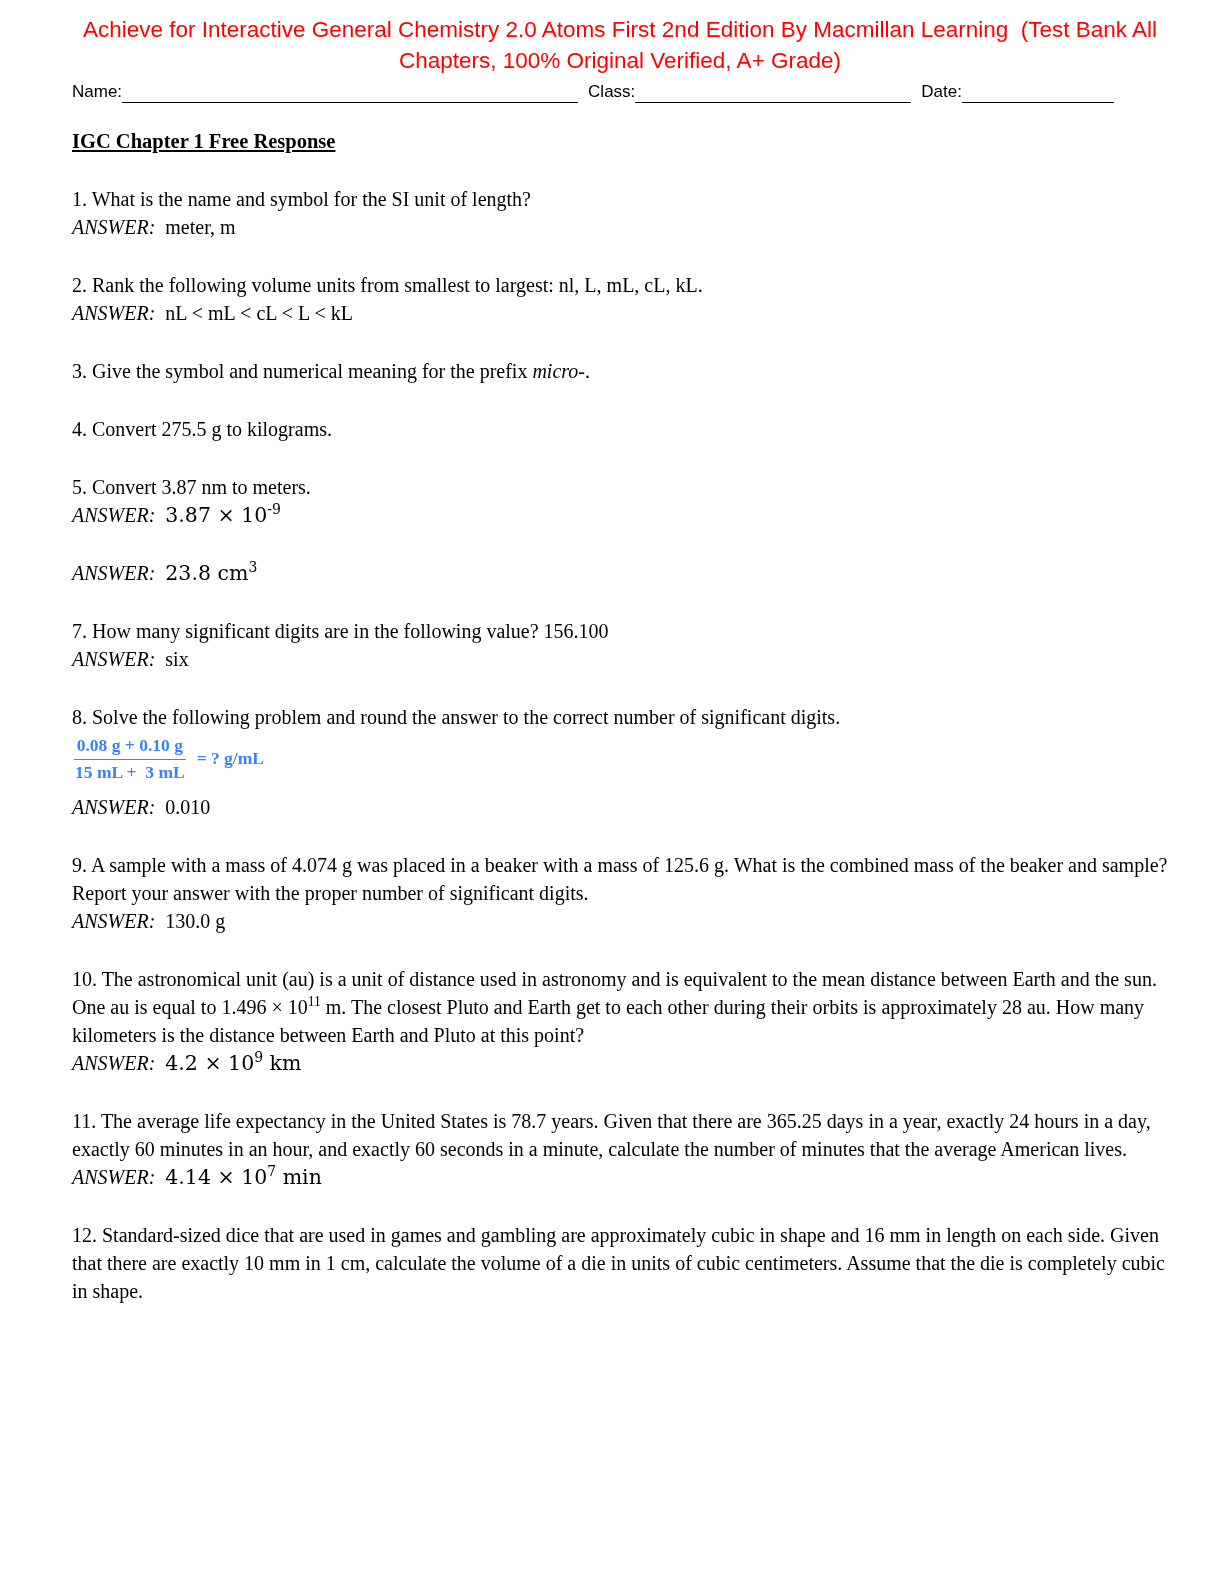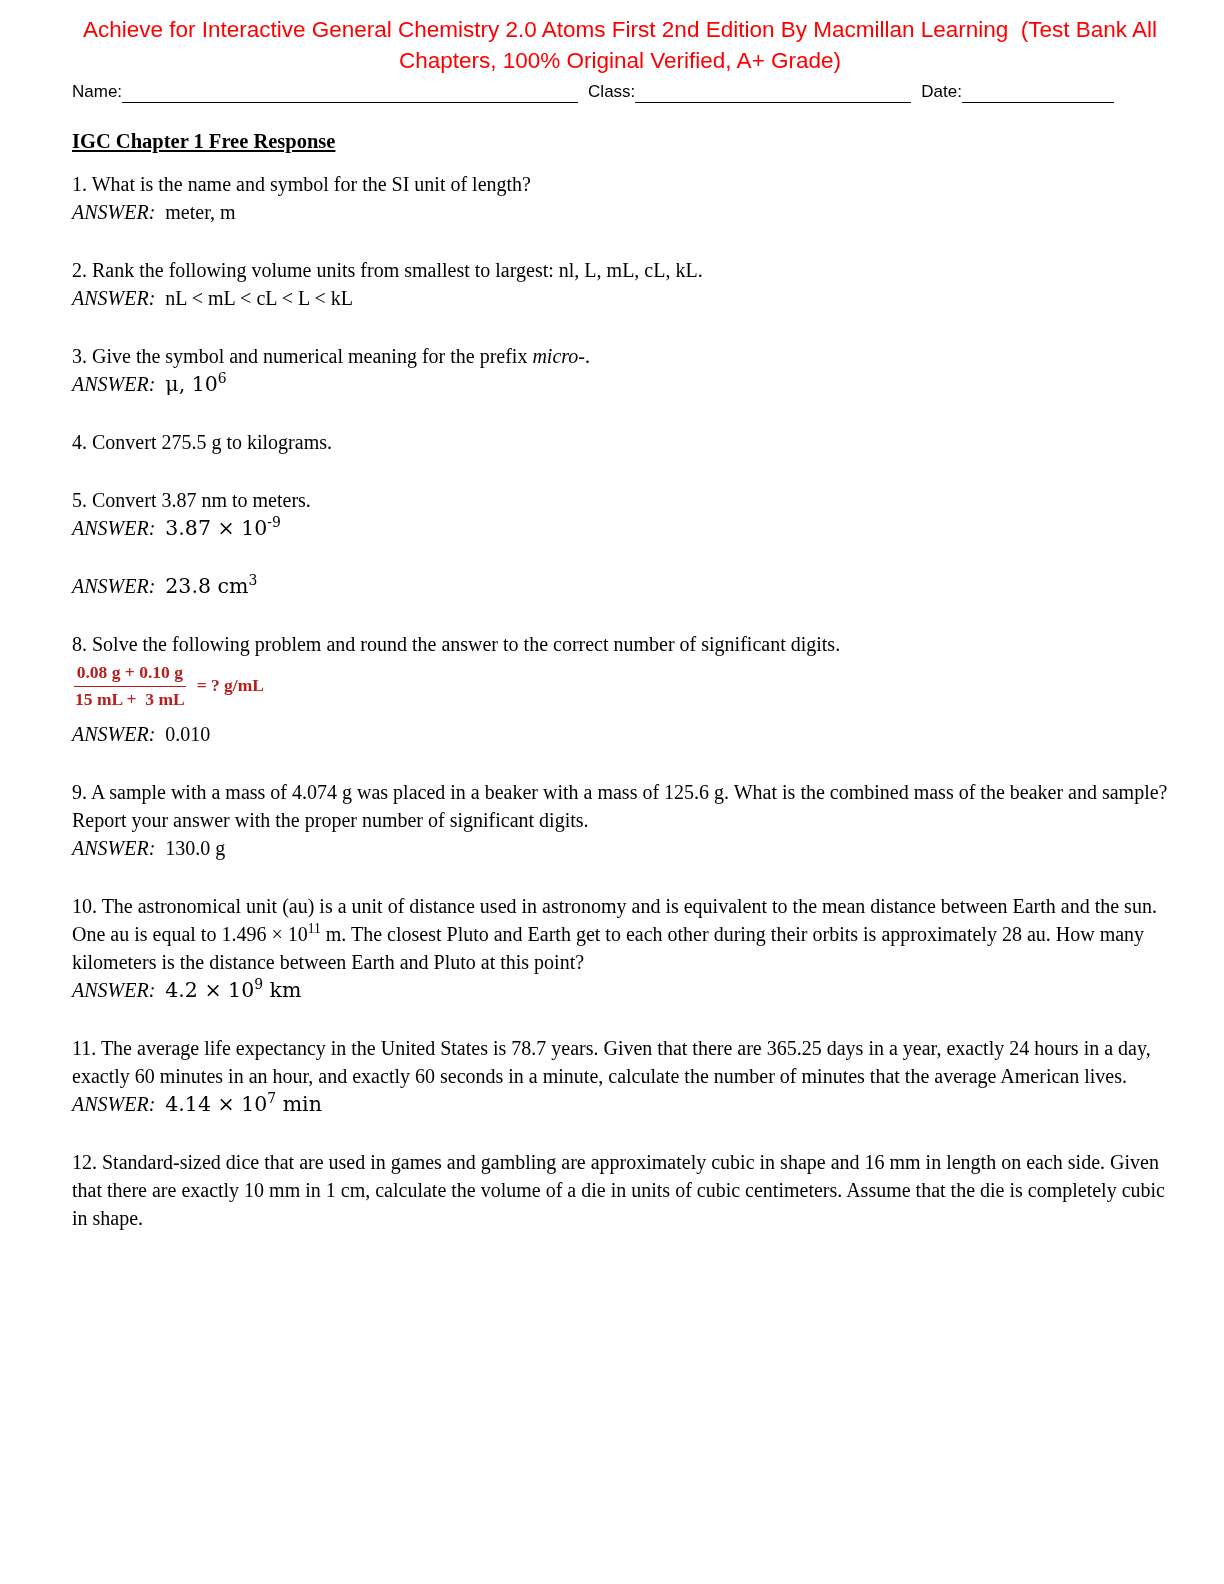--- a/index.html
+++ b/index.html
@@ -32,21 +32,21 @@
   .f-label { white-space: pre; }
   .f-line { border-bottom: 1.7px solid #000; height: 22px; }
   .f-name  { width: 456px; margin-right: 10px; }
   .f-class { width: 276px; margin-right: 10px; }
   .f-date  { width: 152px; }
 
   .section-heading {
     font-size: 20.5px;
     font-weight: bold;
     text-decoration: underline;
-    margin: 27px 0 17px 0;
+    margin: 27px 0 32px 0;
   }
 
   .question { margin-bottom: 30px; }
   .question:last-child { margin-bottom: 0; }
   .question p { margin: 0; font-size: 20px; line-height: 28px; }
   .a-label { font-style: italic; }
   .a-value { margin-left: 10px; }
   .a-value.math { font-family: "DejaVu Serif", serif; font-size: 20.5px; }
   sup { font-size: 0.68em; line-height: 0; }
 
@@ -89,40 +89,43 @@
     <p><i class="a-label">ANSWER:</i><span class="a-value">meter, m</span></p>
   </div>
 
   <div class="question">
     <p><span>2.</span> <span>Rank the following volume units from smallest to largest: nl, L, mL, cL, kL.</span></p>
     <p><i class="a-label">ANSWER:</i><span class="a-value">nL &lt; mL &lt; cL &lt; L &lt; kL</span></p>
   </div>
 
   <div class="question">
     <p><span>3.</span> <span>Give the symbol and numerical meaning for the prefix <i>micro-</i>.</span></p>
-    <p><i class="a-label">ANSWER:</i><span class="a-value math">μ, 10<sup>6</sup></span></p>
   </div>
 
   <div class="question">
     <p><span>4.</span> <span>Convert 275.5 g to kilograms.</span></p>
   </div>
 
   <div class="question">
     <p><span>5.</span> <span>Convert 3.87 nm to meters.</span></p>
     <p><i class="a-label">ANSWER:</i><span class="a-value math">3.87 × 10<sup>-9</sup></span></p>
   </div>
 
   <div class="question">
     <p><i class="a-label">ANSWER:</i><span class="a-value math">23.8 cm<sup>3</sup></span></p>
   </div>
 
+  <div class="question">
+    <p><span>7.</span> <span>How many significant digits are in the following value? 156.100</span></p>
+    <p><i class="a-label">ANSWER:</i><span class="a-value">six</span></p>
+  </div>
 
   <div class="question">
     <p><span>8.</span> <span>Solve the following problem and round the answer to the correct number of significant digits.</span></p>
-    <div class="equation" style="color: #b91c1c; text-align: center;">
+    <div class="equation" style="color: #3b82f6; text-align: center;">
       <div class="frac">
         <div class="frac-num">0.08 g + 0.10 g</div>
         <div class="frac-den">15 mL +  3 mL</div>
       </div>
       <div class="eq-rhs">= ? g/mL</div>
     </div>
     <p><i class="a-label">ANSWER:</i><span class="a-value">0.010</span></p>
   </div>
 
   <div class="question">

